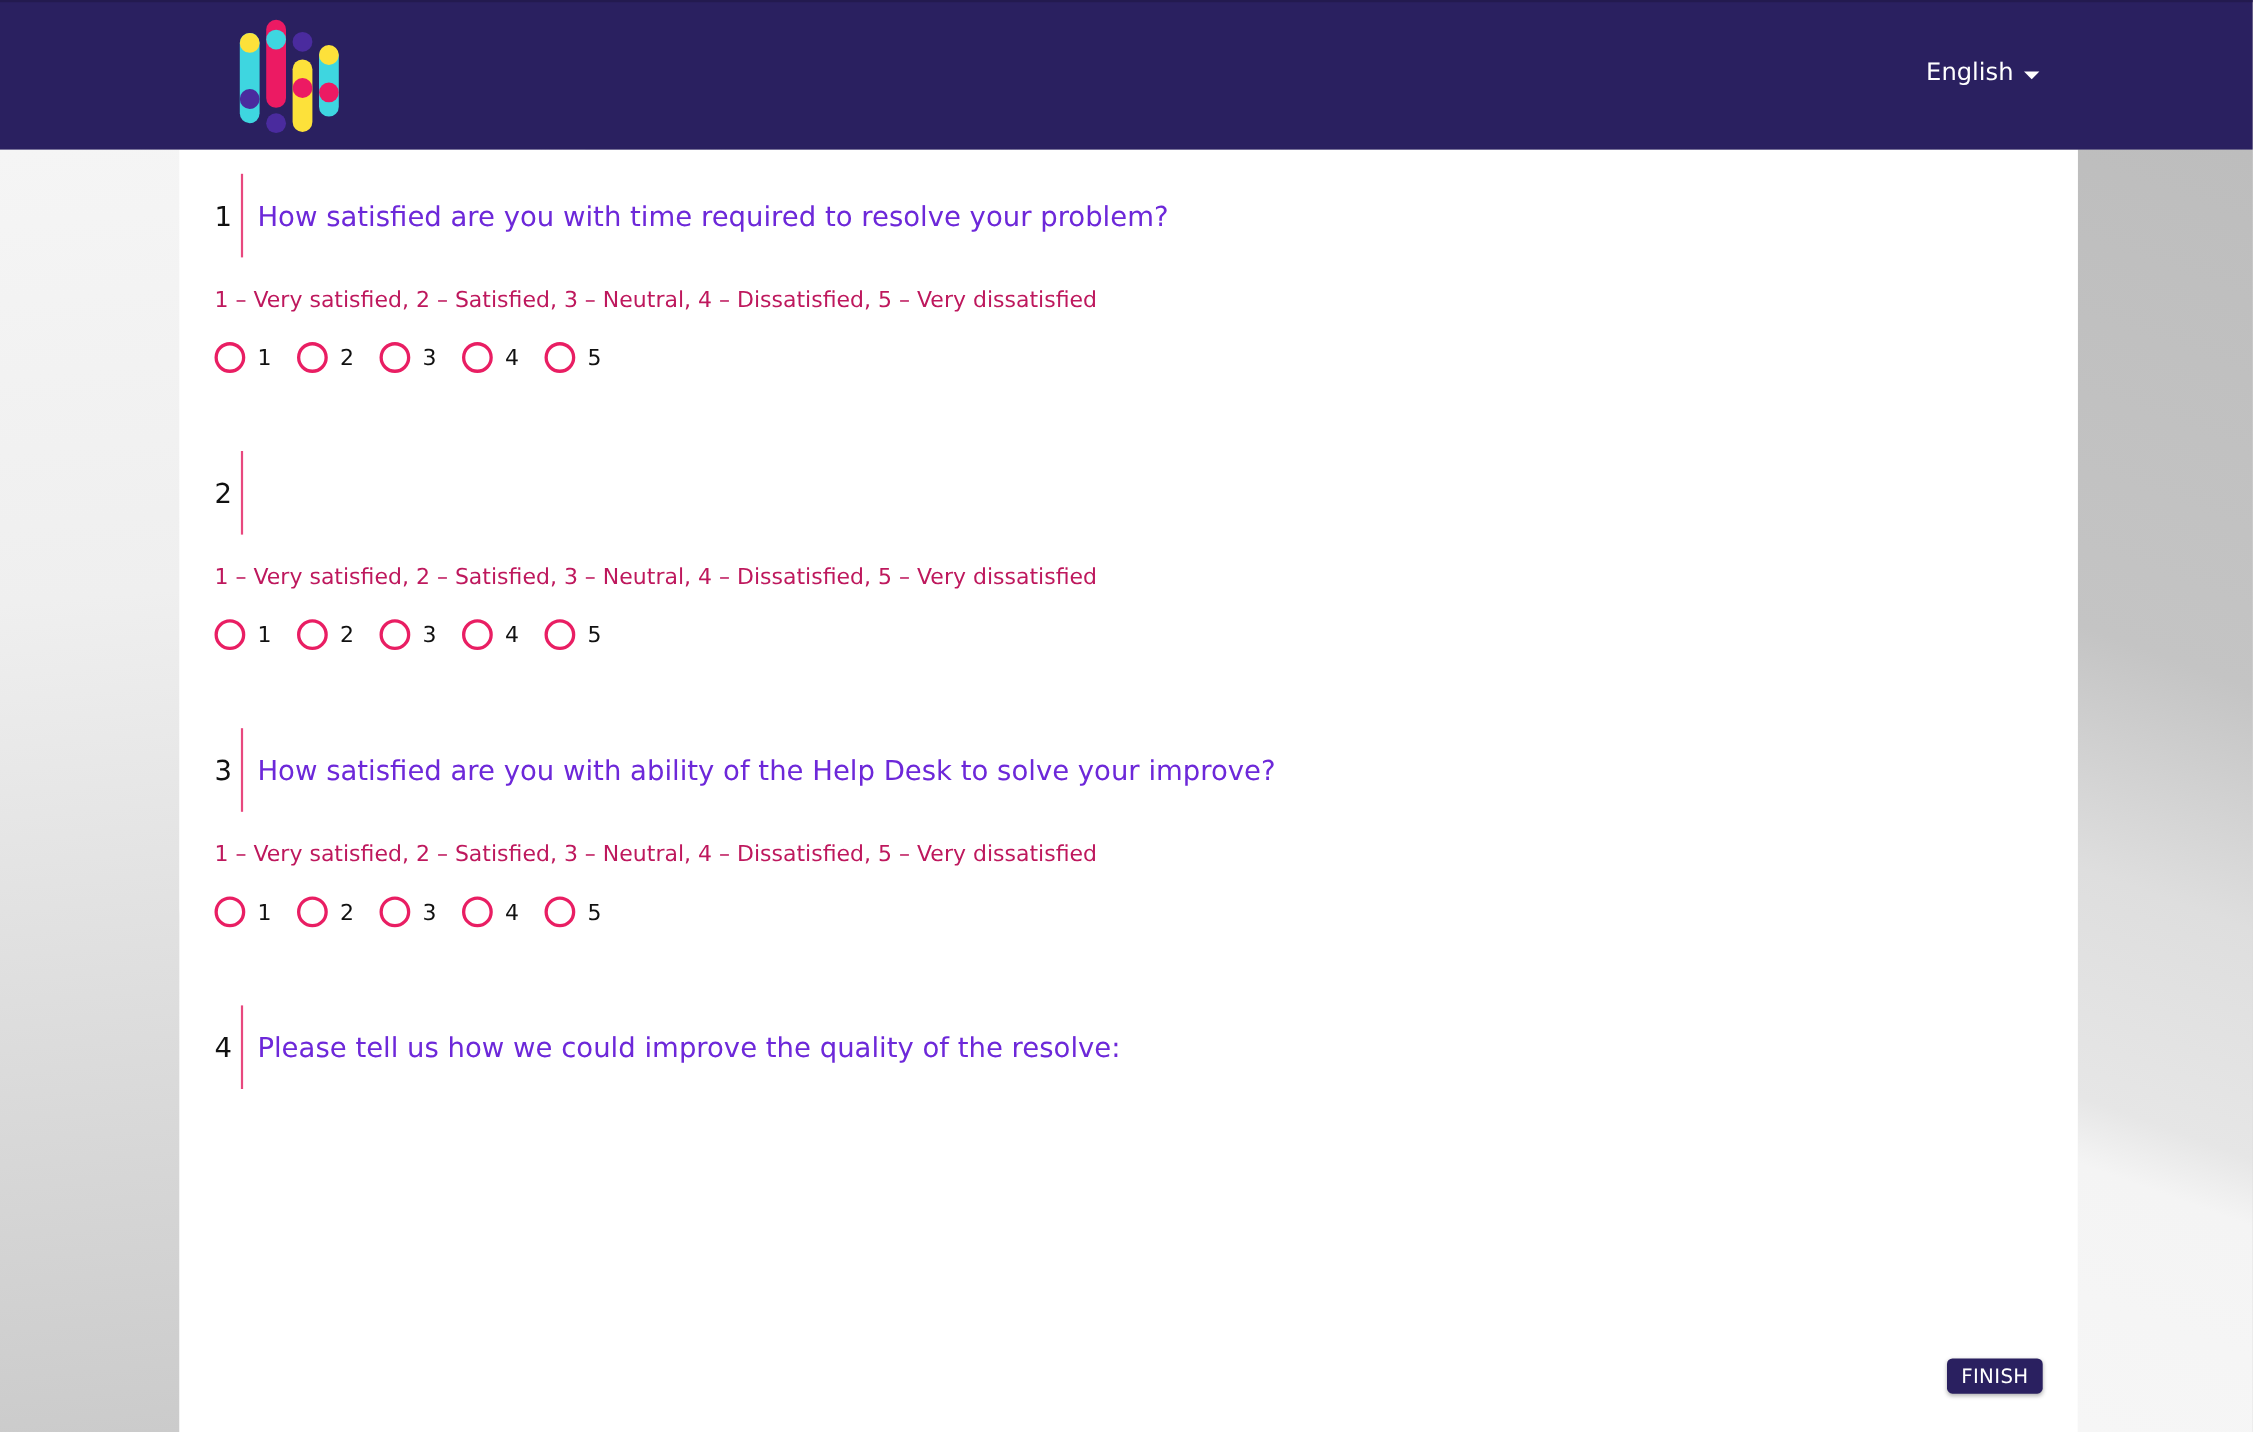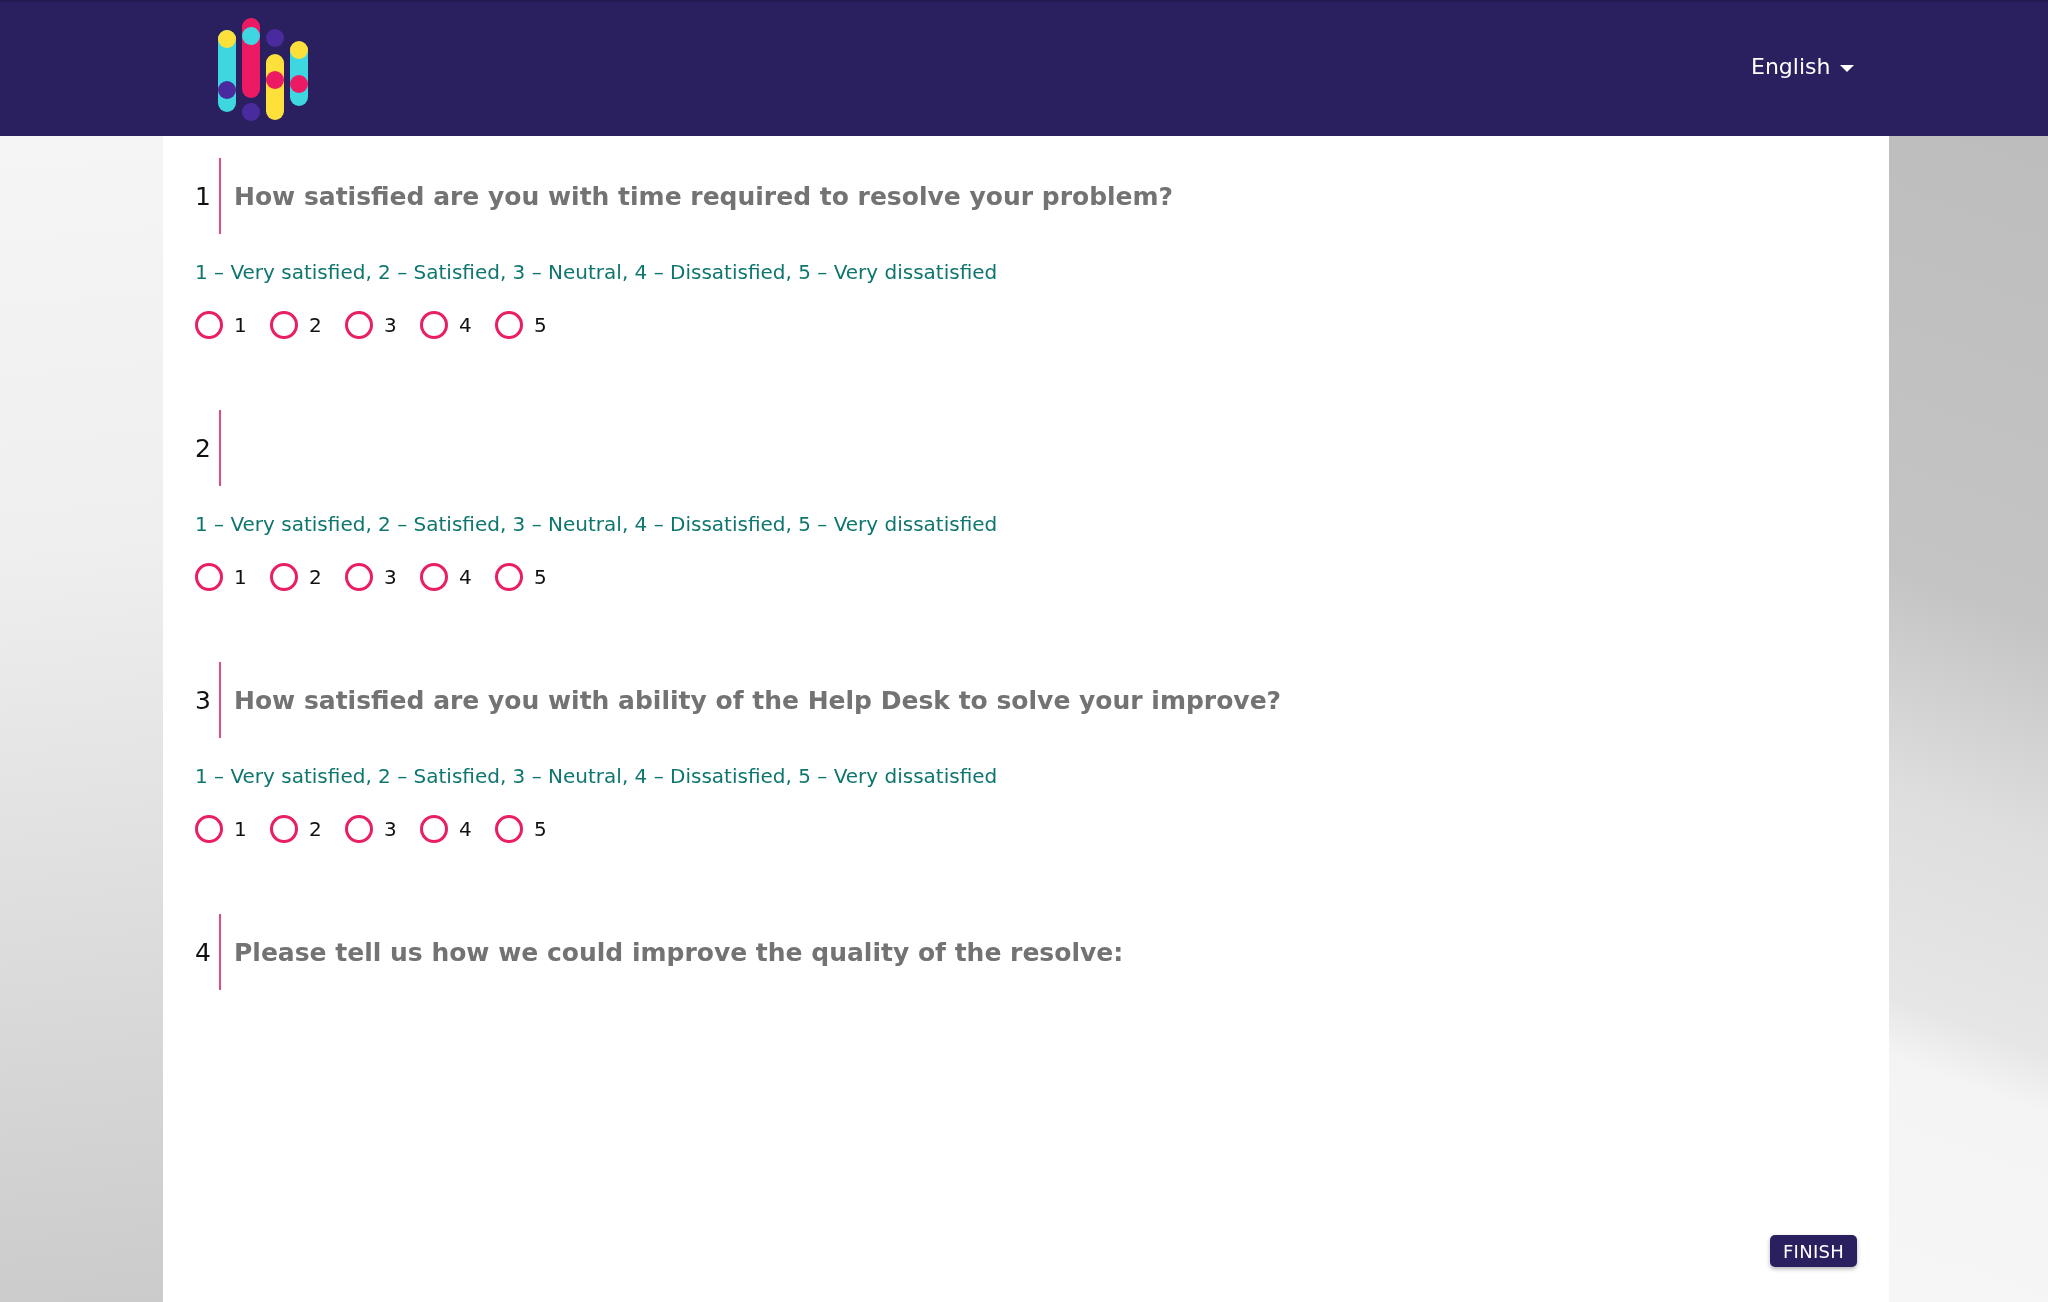--- a/index.html
+++ b/index.html
@@ -42,24 +42,24 @@
       position: absolute; left: 163px; top: 136px; width: 1726px; height: 1166px;
       background: #ffffff; z-index: 1;
     }
     .question { position: absolute; left: 32px; }
     .q-head {
       position: absolute; left: 0; top: 0; height: 76px;
       display: flex; align-items: center; white-space: nowrap;
     }
     .q-num { font-size: 25px; color: #111; width: 22px; text-align: left; }
     .q-bar { width: 2px; height: 76px; background: #e8487e; margin: 0 13px 0 2px; }
-    .q-text { font-size: 25px; color: #737373; font-weight: bold; }
+    .q-text { font-size: 25px; color: #6d28d9; }
     .q-hint {
       position: absolute; left: 0; top: 102px; white-space: nowrap;
-      font-size: 20px; color: #0f766e;
+      font-size: 20px; color: #be185d;
     }
     .q-radios { position: absolute; left: 0; top: 153px; display: flex; align-items: center; }
     .radio { display: flex; align-items: center; width: 75px; cursor: pointer; }
     .radio .circle {
       width: 22px; height: 22px; border: 3px solid #e91e63; border-radius: 50%;
       box-sizing: content-box;
     }
     .radio .lbl { font-size: 20px; color: #111; margin-left: 11px; }
     .answer {
       position: absolute; left: 32px; top: 882px; width: 831px; height: 125px;

